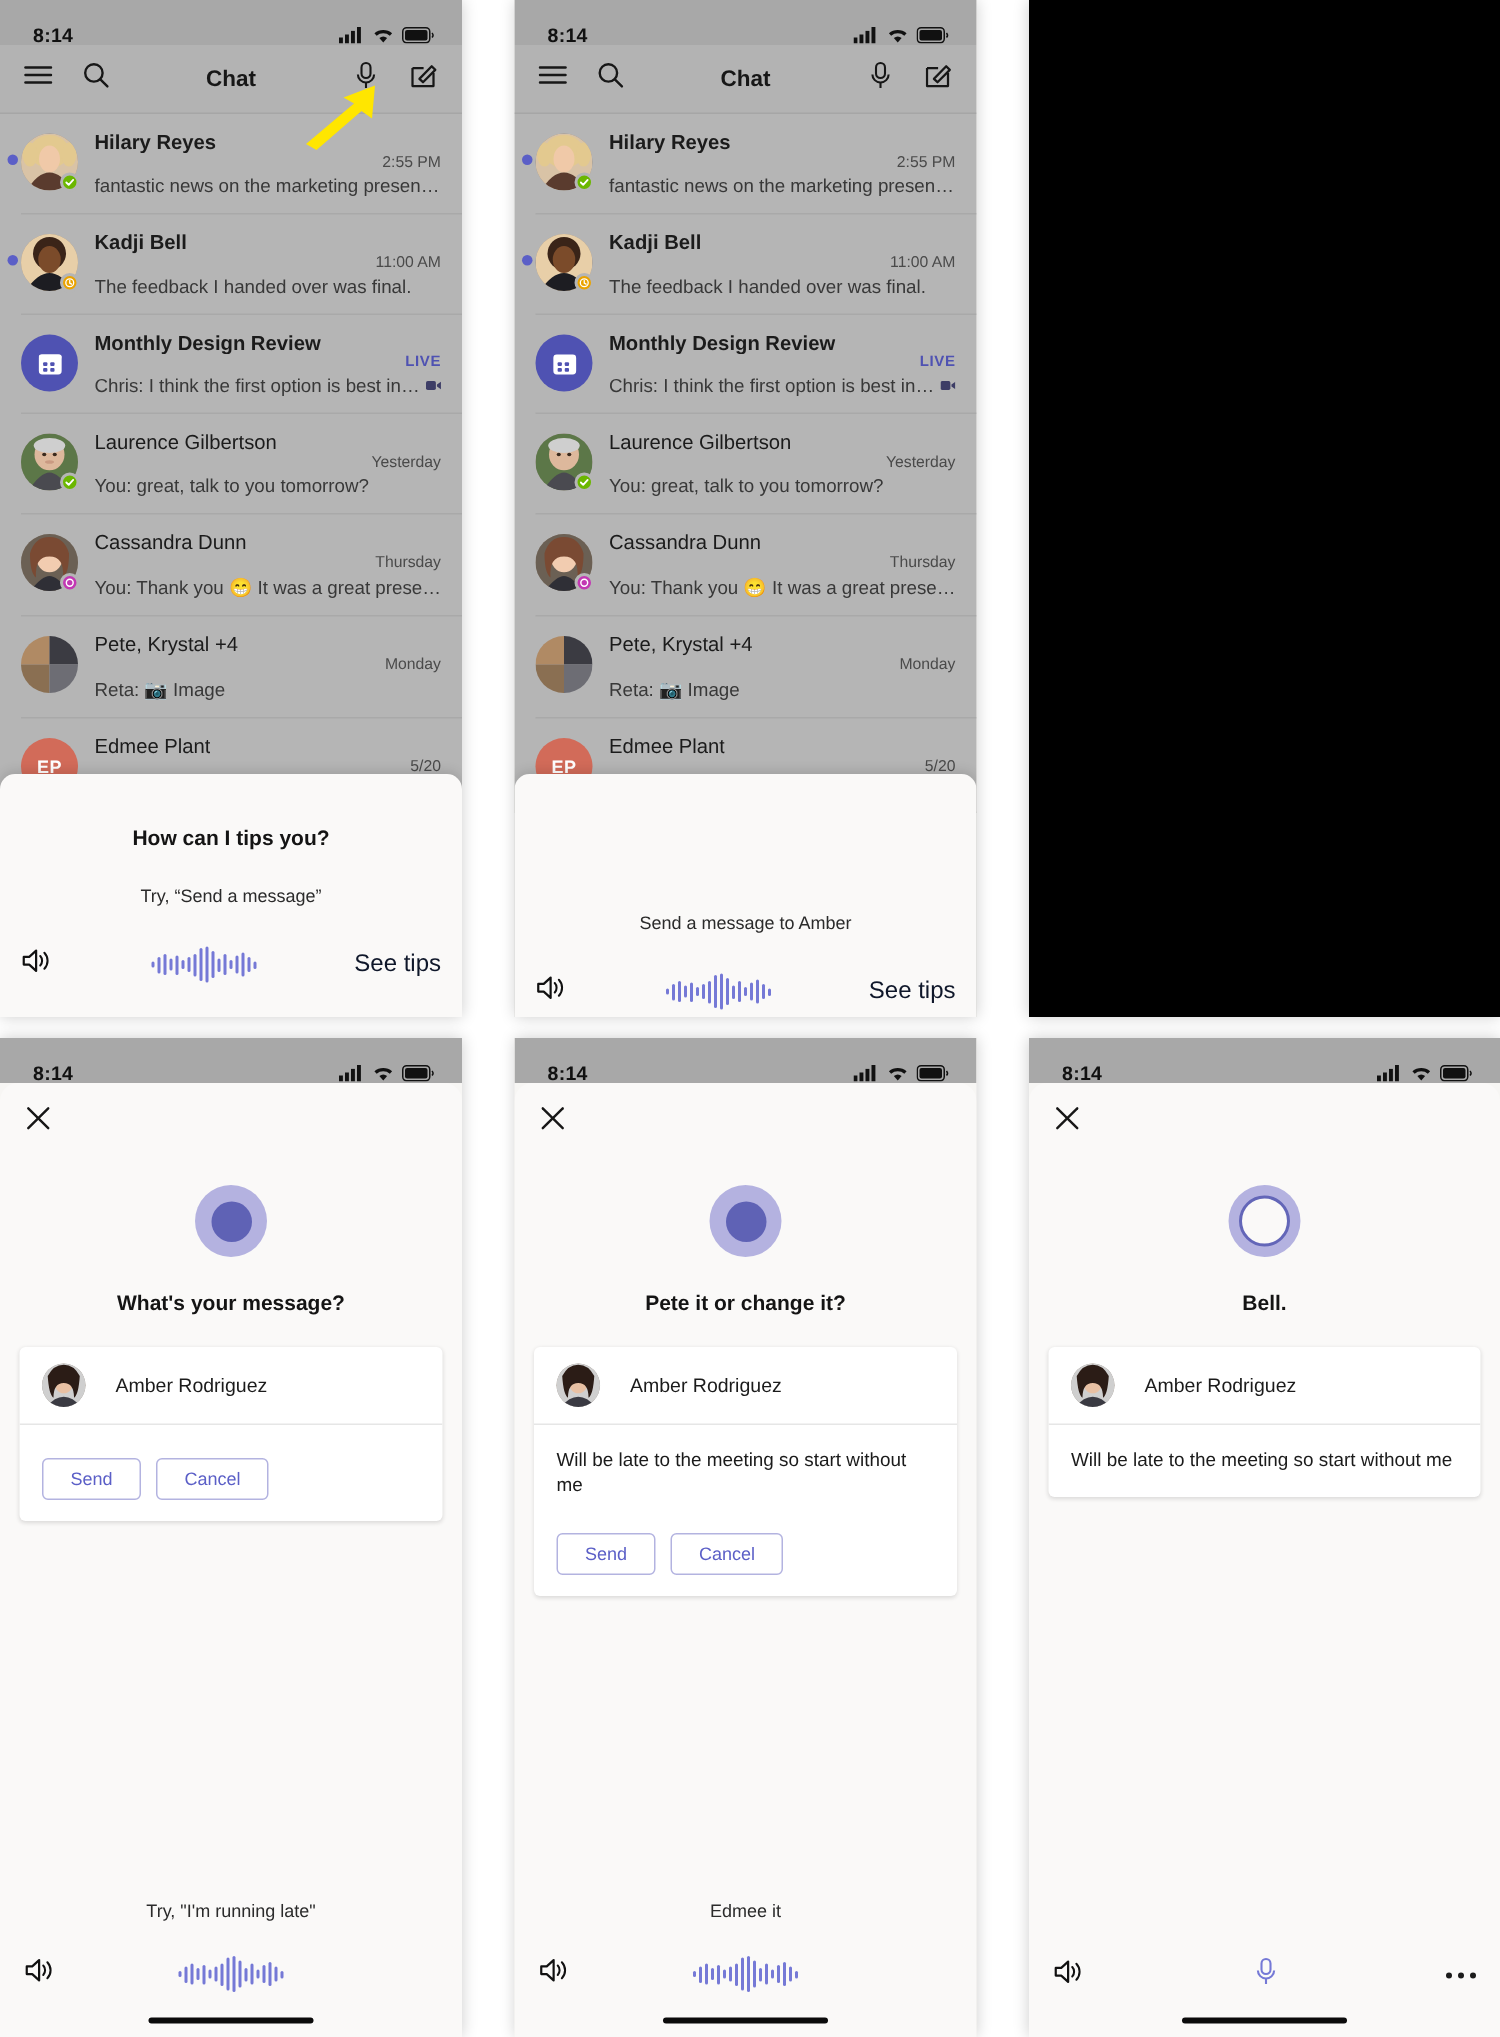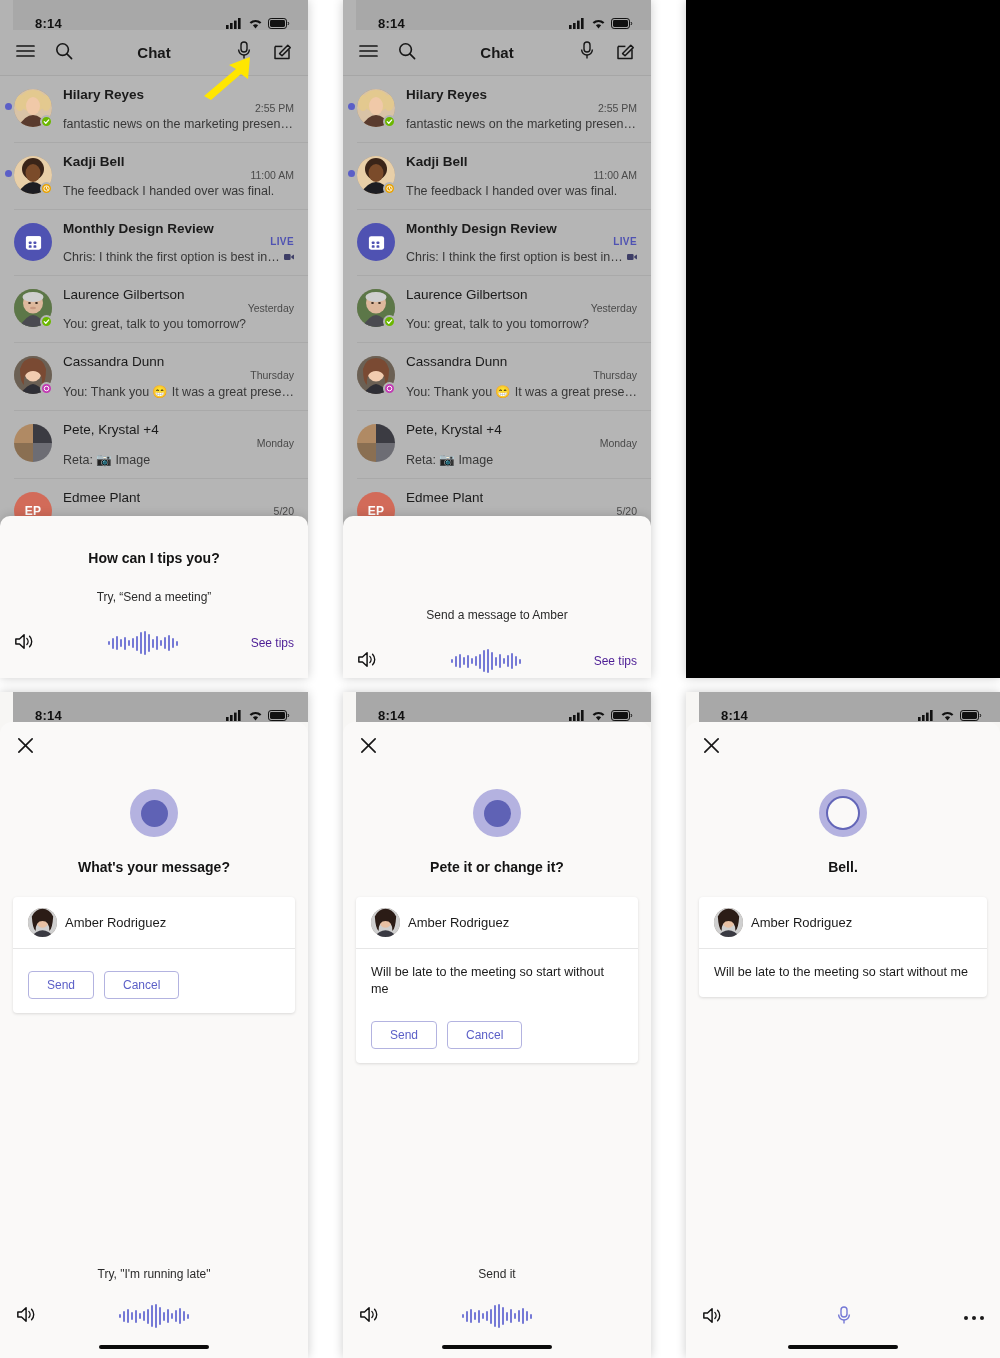--- a/index.html
+++ b/index.html
@@ -27,21 +27,21 @@
   .phone.p3 { left: 686px; top: 0px;    width: 314px; height: 678px; background:#000; }
   .phone.p4 { left: 0px;   top: 692px;  width: 308px; height: 666px; }
   .phone.p5 { left: 343px; top: 692px;  width: 308px; height: 666px; }
   .phone.p6 { left: 686px; top: 692px;  width: 314px; height: 666px; }
 
   
   .statusbar {
     height: 30px; background: #a8a8a8;
     display: flex; align-items: center; justify-content: space-between;
     padding: 16px 18px 0 22px;
-    position: relative; z-index: 4; margin-left: 13px;
+    position: relative; z-index: 4;
   }
   .statusbar.light { background: #a8a8a8; }
   .sb-time { font-size: 13px; font-weight: bold; color: #111; letter-spacing: .2px; }
   .sb-right { display: flex; align-items: center; gap: 5px; }
 
   
   .chat-screen { position: absolute; inset: 0; background: #b3b3b3; }
   .appbar {
     height: 46px; background: #b3b3b3;
     display: flex; align-items: center; padding: 0 16px;
@@ -135,21 +135,21 @@
     text-align: center; font-size: 14px; font-weight: bold; color: #141414;
     margin-top: 18px;
   }
   .vs-sub {
     text-align: center; font-size: 12px; color: #2b2b2b; margin-top: 24px;
   }
   .vs-controls {
     display: flex; align-items: center; justify-content: space-between;
     padding: 0 14px; margin-top: 26px;
   }
-  .vs-link { font-size: 12px; color: #4c1d95; }
+  .vs-link { font-size: 16px; color: #0f172a; }
   .home-indicator {
     width: 110px; height: 4px; border-radius: 3px; background: #0b0b0b;
     margin: 16px auto 9px auto;
   }
 
   .wave { display: flex; align-items: center; gap: 2px; height: 26px; }
   .wave b { display: block; width: 2px; border-radius: 1px; background: #7579d6; }
 
   
   .assist {
@@ -171,21 +171,21 @@
     margin-top: 22px;
   }
 
   .msg-card {
     margin: 22px 13px 0 13px;
     background: #ffffff; border-radius: 4px;
     box-shadow: 0 1px 3px rgba(0,0,0,0.13);
     overflow: hidden;
   }
   .msg-card-head {
-    display: flex; align-items: center; gap: 8px;
+    display: flex; align-items: center; gap: 20px;
     padding: 11px 15px; border-bottom: 1px solid #e6e6e6;
   }
   .msg-card-head .avatar { width: 29px; height: 29px; flex: 0 0 29px; }
   .msg-recipient { font-size: 13px; color: #1b1b1b; }
   .msg-body { padding: 15px 15px 0 15px; font-size: 12.6px; line-height: 1.38; color: #1b1b1b; min-height: 34px; }
   .msg-body.placeholder { color: #6d6d6d; }
   .msg-actions { display: flex; gap: 10px; padding: 22px 15px 14px 15px; }
   .btn {
     border: 1px solid #b3b3e0; border-radius: 4px; background: #ffffff;
     color: #5b5fc7; font-size: 12px; padding: 6px 18px;
@@ -446,21 +446,21 @@
                 <i></i>
                 <i></i>
                 <i class="on"></i>
               </div>
           </div>
         </div>
       </div>
 
       <div class="voice-sheet" style="height:162px;">
         <div class="vs-title">How can I tips you?</div>
-        <div class="vs-sub">Try, “Send a meeting”</div>
+        <div class="vs-sub">Try, “Send a message”</div>
         <div class="vs-controls">
           <span>
             <svg width="22" height="19" viewBox="0 0 24 20">
                 <path d="M2 7.2 H6 L11 2.6 V17.4 L6 12.8 H2 Z" fill="none" stroke="#111" stroke-width="1.6" stroke-linejoin="round"></path>
                 <path d="M14 6.6 a5 5 0 0 1 0 6.8" fill="none" stroke="#111" stroke-width="1.5" stroke-linecap="round"></path>
                 <path d="M17 4.2 a8.4 8.4 0 0 1 0 11.6" fill="none" stroke="#111" stroke-width="1.5" stroke-linecap="round"></path>
               </svg>
           </span>
           <span class="wave">
             <b style="height:4px"></b>
@@ -905,21 +905,21 @@
         </div>
         <div class="msg-body">Will be late to the meeting so start without me</div>
         <div class="msg-actions">
           <button class="btn">Send</button>
           <button class="btn">Cancel</button>
         </div>
       </div>
 
       <div class="assist-spacer"></div>
       <div class="assist-foot">
-        <div class="assist-hint">Send it</div>
+        <div class="assist-hint">Edmee it</div>
         <div class="assist-controls">
           <span>
             <svg width="22" height="19" viewBox="0 0 24 20">
                 <path d="M2 7.2 H6 L11 2.6 V17.4 L6 12.8 H2 Z" fill="none" stroke="#111" stroke-width="1.6" stroke-linejoin="round"></path>
                 <path d="M14 6.6 a5 5 0 0 1 0 6.8" fill="none" stroke="#111" stroke-width="1.5" stroke-linecap="round"></path>
                 <path d="M17 4.2 a8.4 8.4 0 0 1 0 11.6" fill="none" stroke="#111" stroke-width="1.5" stroke-linecap="round"></path>
               </svg>
           </span>
           <span class="wave">
             <b style="height:4px"></b>

